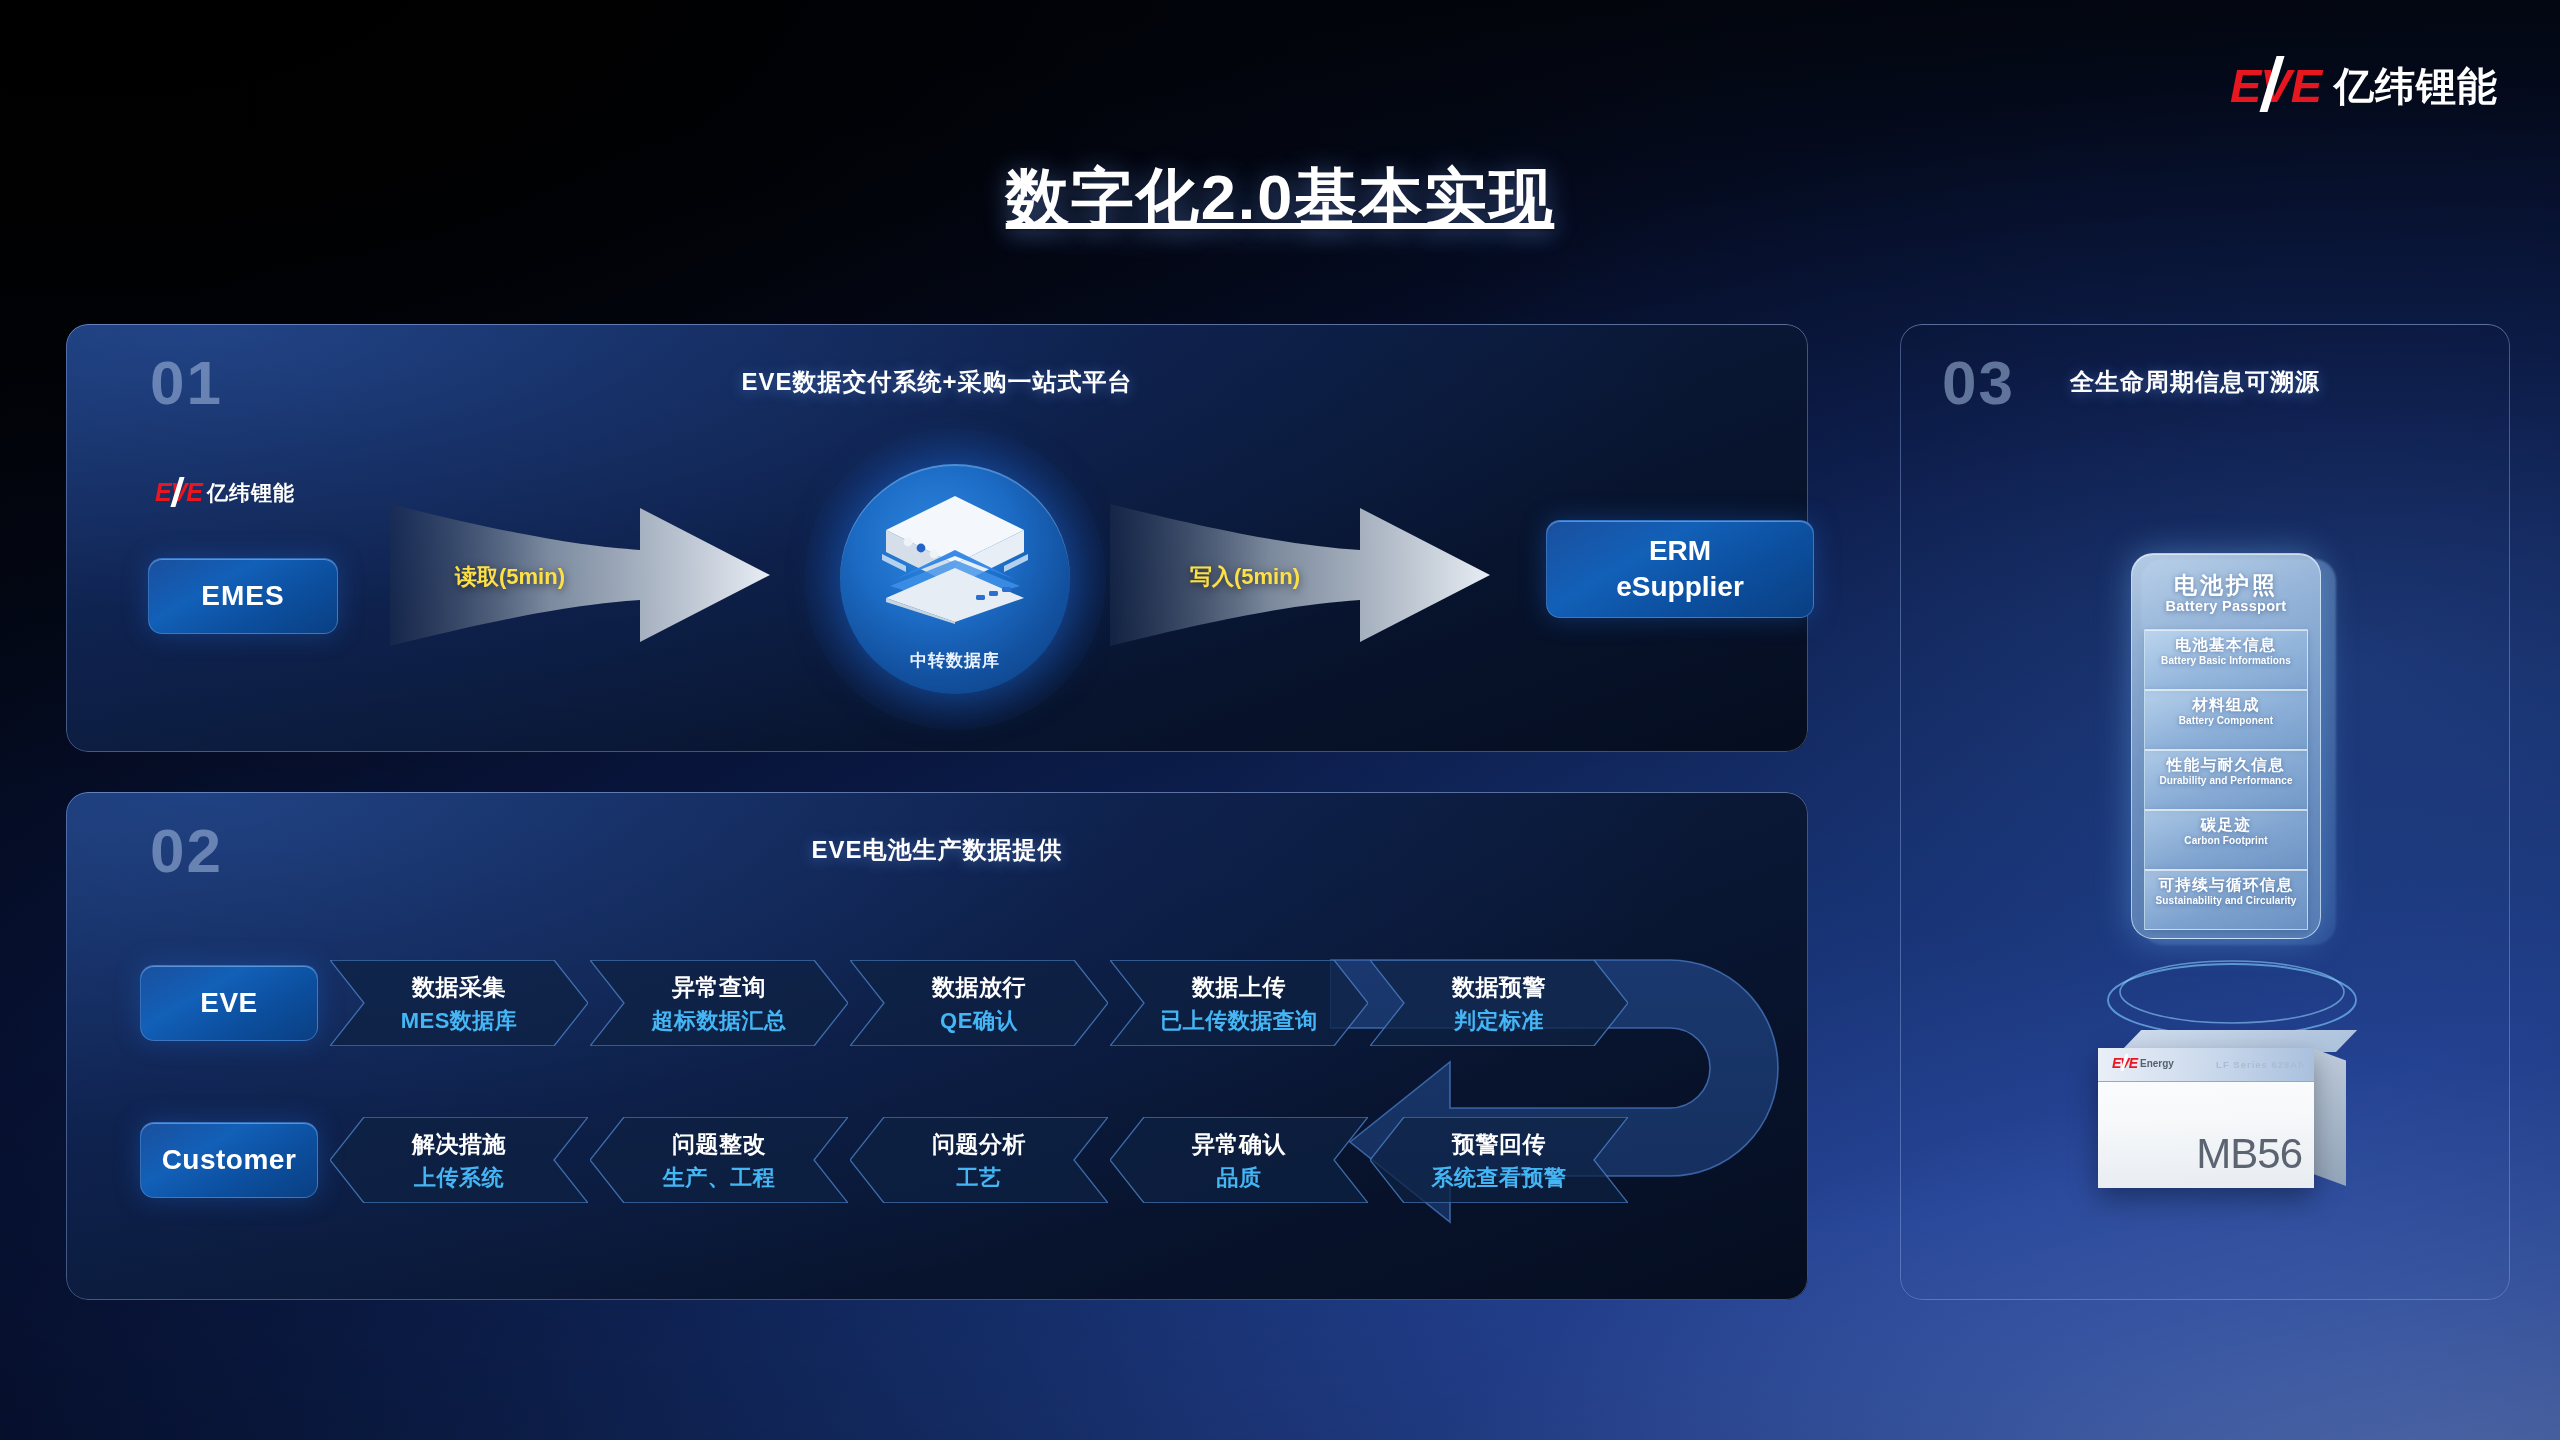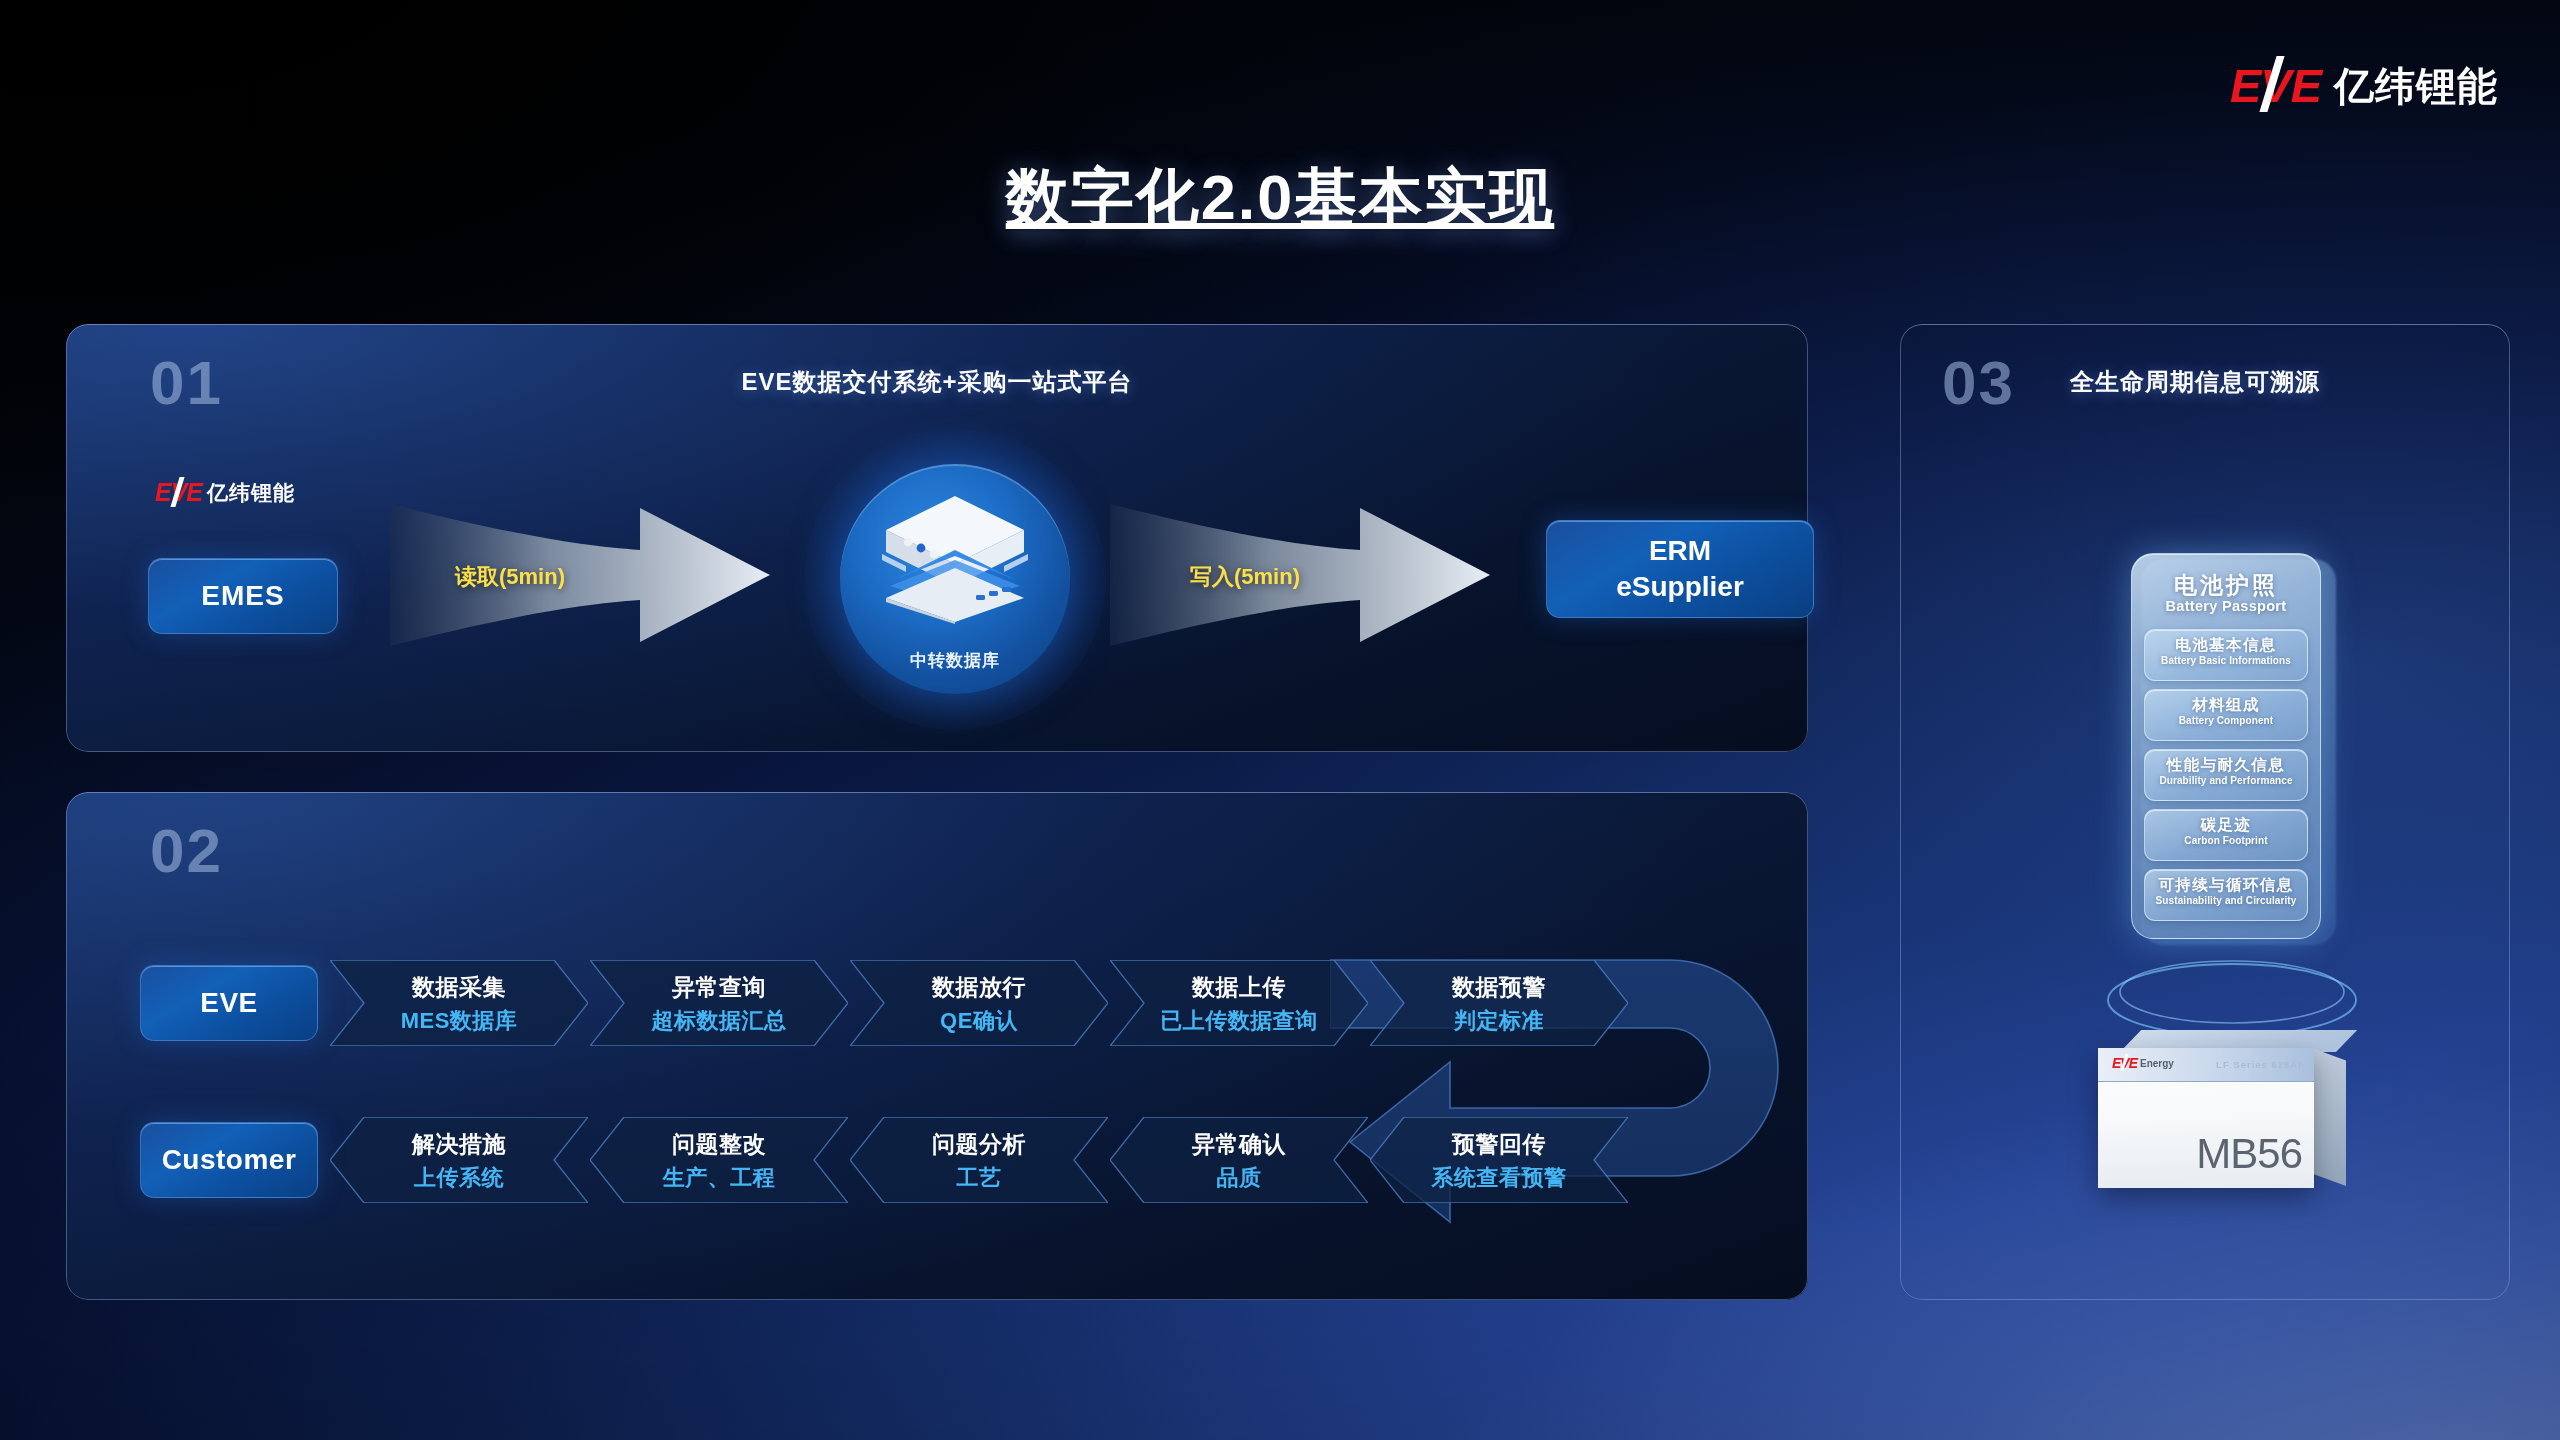--- a/index.html
+++ b/index.html
@@ -118,21 +118,21 @@
     background:linear-gradient(160deg,rgba(150,195,240,.42),rgba(90,140,200,.22));
     filter:blur(1px);}
   .pp-face{position:absolute;left:0;top:0;width:190px;height:386px;border-radius:22px;
     background:linear-gradient(157deg, rgba(196,218,240,.92) 0%, rgba(166,196,228,.84) 22%, rgba(140,176,216,.76) 48%, rgba(120,158,203,.72) 74%, rgba(104,145,195,.70) 100%);
     border:1.4px solid rgba(215,238,255,.70);
     box-shadow:0 0 34px rgba(120,190,255,.40), inset 0 1px 0 rgba(255,255,255,.55);}
   #pp-title-cn{position:absolute;left:0;top:17px;width:190px;text-align:center;color:#fff;
     font-size:23px;font-weight:700;letter-spacing:3px;text-shadow:0 1px 5px rgba(30,60,110,.55);}
   #pp-title-en{position:absolute;left:0;top:45px;width:190px;text-align:center;color:#fff;
     font-size:14.5px;font-weight:700;letter-spacing:.3px;text-shadow:0 1px 5px rgba(30,60,110,.55);}
-  .pp-row{position:absolute;left:13px;width:164px;height:52px;border-radius:11px;
+  .pp-row{position:absolute;left:13px;width:164px;height:61px;border-radius:1px;
     background:linear-gradient(160deg, rgba(205,228,248,.62) 0%, rgba(160,196,232,.46) 55%, rgba(132,172,214,.40) 100%);
     border:1px solid rgba(225,245,255,.62);
     box-shadow:inset 0 1px 0 rgba(255,255,255,.60), 0 2px 6px rgba(20,45,90,.22);}
   .pp-row .r-cn{position:absolute;left:0;top:5px;width:100%;text-align:center;color:#fff;
     font-size:15.5px;font-weight:700;letter-spacing:1.4px;text-shadow:0 1px 4px rgba(30,60,110,.5);}
   .pp-row .r-en{position:absolute;left:0;top:25px;width:100%;text-align:center;color:#fff;
     font-size:10px;font-weight:700;letter-spacing:.1px;text-shadow:0 1px 4px rgba(30,60,110,.5);}
   #pp-rings{position:absolute;left:2092px;top:940px;}
 
   
@@ -242,20 +242,21 @@
 </div>
 <div class="arrow-lab" style="left:1190px;top:562px">写入(5min)</div>
 
 <div class="pill" id="erm-box">
   <span><span>ERM</span><br>
   <span>eSupplier</span></span>
 </div>
 
 <div class="panel" id="panel2">
   <div class="panel-num" style="left:84px;top:28px">02</div>
+  <div class="panel-head" style="left:0;top:42px;width:100%;text-align:center">EVE电池生产数据提供</div>
 </div>
 
 <div class="side-pill" id="eve-pill">EVE</div>
 <div class="side-pill" id="cust-pill">Customer</div>
 
 <svg id="loop-svg" width="500" height="300" viewBox="0 0 500 300">
   <defs>
       <linearGradient id="lg" x1="0" y1="0" x2="0" y2="1">
     <stop offset="0%" stop-color="#1b3a72" stop-opacity="0.95"></stop>
     <stop offset="100%" stop-color="#15305f" stop-opacity="0.95"></stop>

